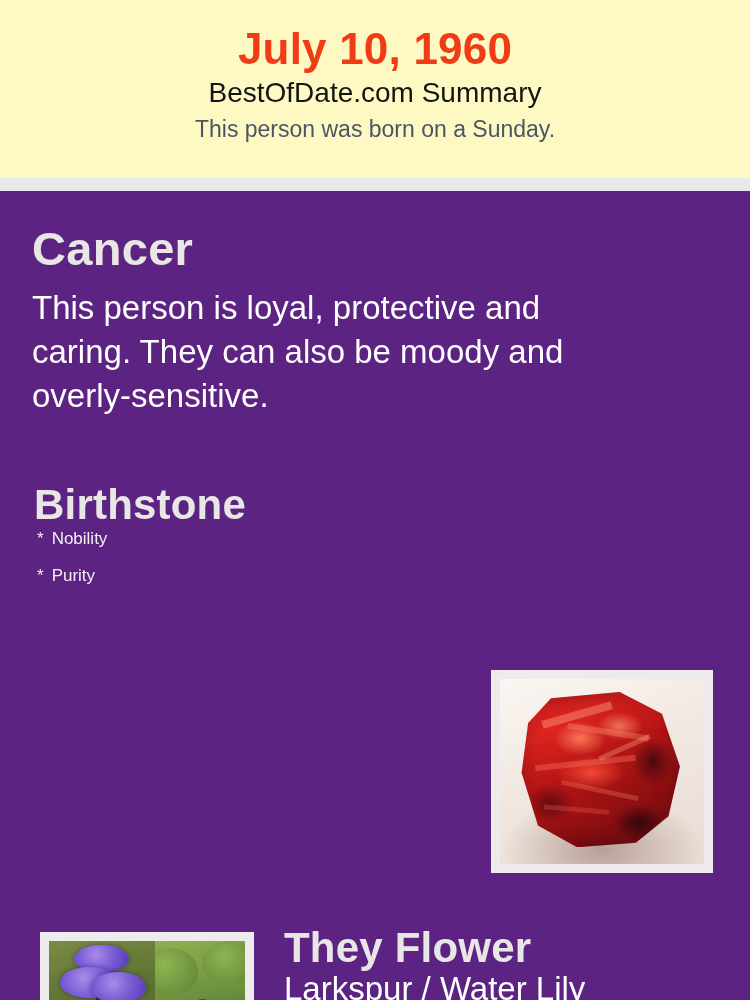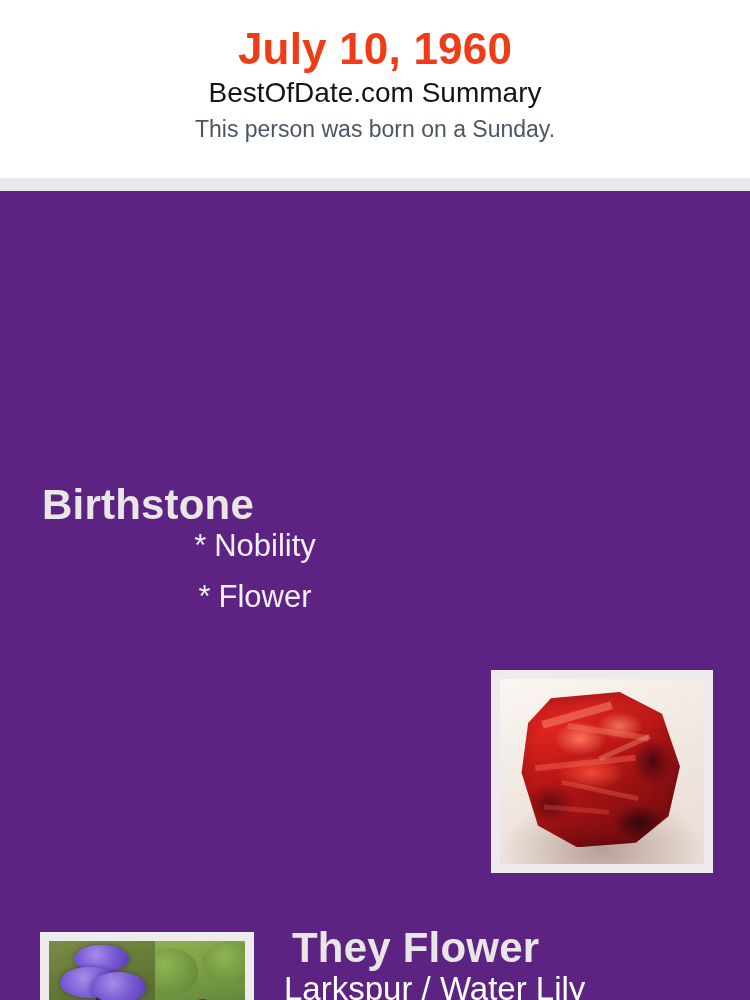--- a/index.html
+++ b/index.html
@@ -6,21 +6,21 @@
   body{
     width:750px;height:1000px;
     background:#5C2382;
     font-family:"Liberation Sans","DejaVu Sans",sans-serif;
     overflow:hidden;
     position:relative;
   }
 
   
   .header{
-    background:#ffffff;
+    background:#fef9c3;
     height:178px;
     box-sizing:border-box;
     padding-top:26px;
     text-align:center;
   }
   .date-title{
     color:#F03C16;
     font-size:44px;
     font-weight:bold;
     letter-spacing:.2px;
@@ -80,42 +80,41 @@
     position:absolute;
     left:34px;
     top:293px;
     width:430px;
   }
   .section-head{
     color:#E9E6E6;
     font-size:42px;
     font-weight:bold;
     line-height:1;
-    margin:0 0 4px 8px;
+    margin:0 0 4px 0;
     letter-spacing:.2px;
   }
   .section-sub{
     color:#FFFFFF;
     font-size:33px;
     font-weight:normal;
     line-height:1.12;
     margin:0 0 6px 0;
   }
   .trait-list{
     list-style:none;
     margin:0;padding:0;
   }
   .trait-list li{
     color:#F2EFF2;
-    font-size:31px;
+    font-size:17px;
     line-height:1;
     padding:0;
-    margin:0 0 20px 12px;
+    margin:0 0 20px 3px;
     white-space:nowrap;
-    text-align:center;
   }
   .trait-list li .ast{margin-right:8px;}
 
   
   .ruby-frame{
     position:absolute;
     left:491px;
     top:479px;
     width:222px;
     height:203px;
@@ -219,29 +218,33 @@
 
 <div class="header">
   <h1 class="date-title">July 10, 1960</h1>
   <div class="site-summary">BestOfDate.com Summary</div>
   <div class="born-line">This person was born on a Sunday.</div>
 </div>
 <div class="divider-strip"></div>
 
 <div class="body-area">
 
+  <div class="zodiac">
+    <div class="zodiac-name">Cancer</div>
+    <p class="zodiac-desc">This person is loyal, protective and caring. They can also be moody and overly-sensitive.</p>
+  </div>
 
   <div class="stone-block">
     <div class="section-head">Birthstone</div>
     <ul class="trait-list">
       <li>
         <span class="ast">*</span><span>Nobility</span>
       </li>
       <li>
-        <span class="ast">*</span><span>Flower</span>
+        <span class="ast">*</span><span>Purity</span>
       </li>
     </ul>
   </div>
 
   <div class="ruby-frame">
     <div class="ruby-photo">
       <div class="ruby-crystal">
         <div class="ruby-facet rf1"></div>
         <div class="ruby-facet rf2"></div>
         <div class="ruby-facet rf3"></div>

